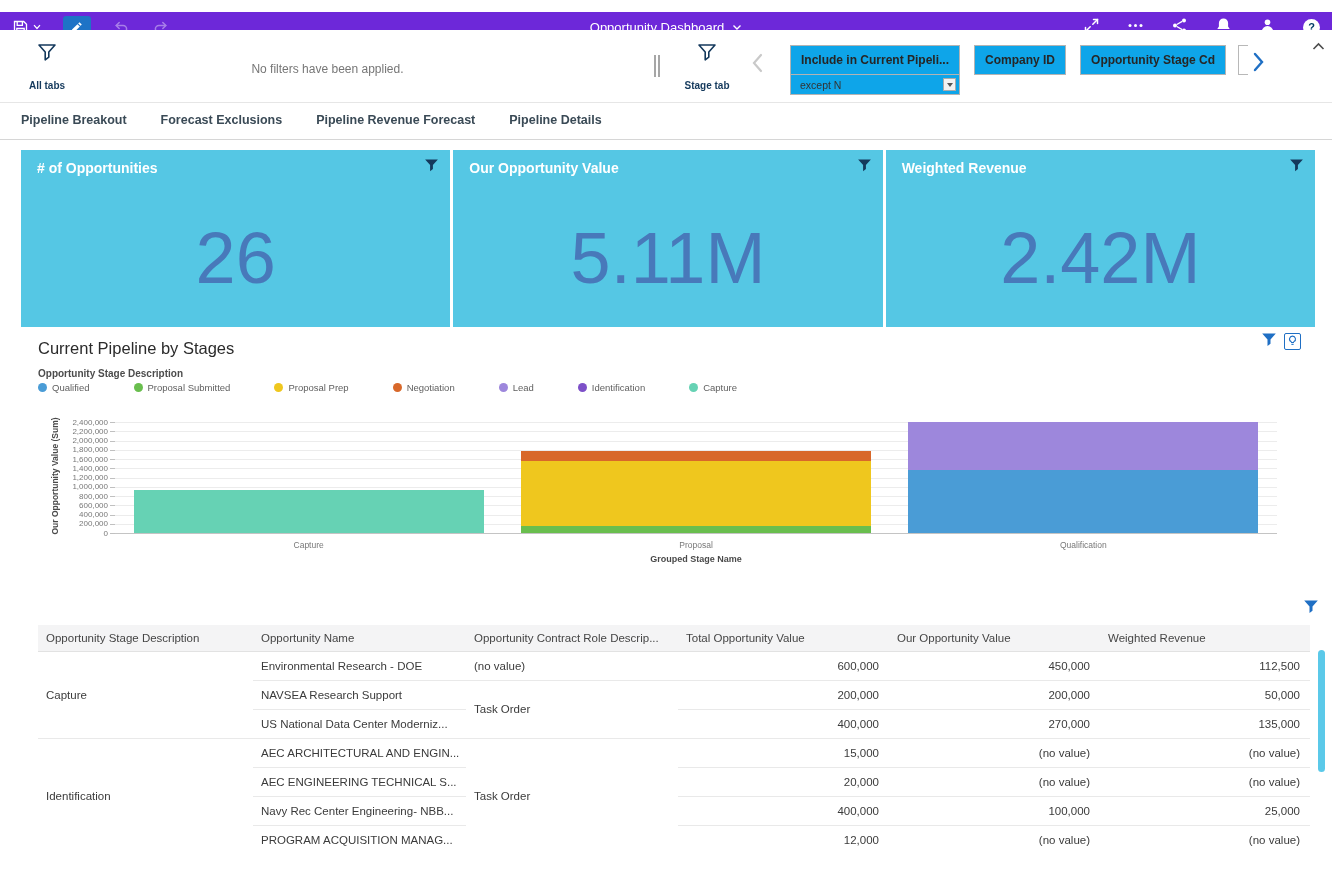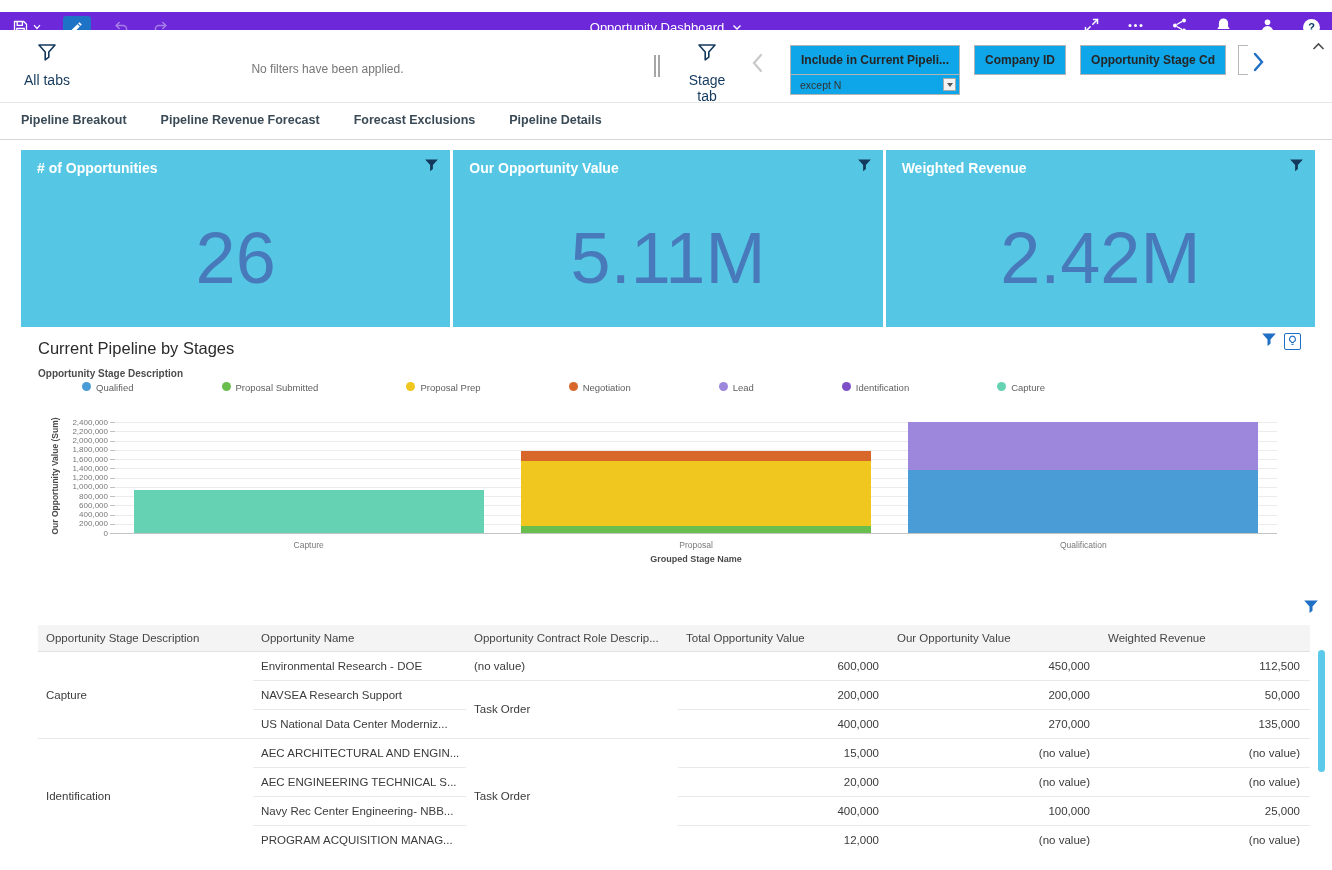--- a/index.html
+++ b/index.html
@@ -19,21 +19,21 @@
   .tb-center { position:absolute; left:0; right:0; top:0; height:30px; display:flex; align-items:center; justify-content:center; gap:8px; }
   .tb-title { font-size:13px; color:#fff; }
   .tb-right { position:absolute; right:12px; top:0; height:30px; display:flex; align-items:center; gap:27px; }
   .tb-ic { display:flex; align-items:center; justify-content:center; }
   .help-circle { width:17px; height:17px; border-radius:50%; background:#fff; color:#003b64; font-size:11px; font-weight:700; display:flex; align-items:center; justify-content:center; }
 
   
   .filterbar { position:absolute; left:0; top:30px; width:100%; height:73px; background:#fff; border-bottom:1px solid #e6e6e6; }
   .fb-alltabs { position:absolute; left:24px; top:13px; width:46px; text-align:center; }
   .fb-thistab { position:absolute; left:684px; top:13px; width:46px; text-align:center; }
-  .fb-label { font-size:14px; color:#14395c; margin-top:7px; }
+  .fb-label { font-size:10px; color:#14395c; margin-top:15px;font-weight:bold; }
   .fb-empty { position:absolute; left:0; top:32px; width:655px; text-align:center; font-size:12px; color:#767676; }
   .fb-splitter { position:absolute; left:654px; top:25px; display:flex; gap:2px; }
   .fb-splitter i { display:block; width:2px; height:22px; background:#a6a6a6; }
   .chip-scroll-left  { position:absolute; left:752px; top:23px; }
   .chip-scroll-right { position:absolute; left:1253px; top:22px; }
   .chips { position:absolute; left:790px; top:15px; display:flex; gap:14px; align-items:flex-start; }
   .chip { display:flex; flex-direction:column; border:1px solid #b3b3b3; background:#0ea5e9; }
   .chip-main { height:28px; line-height:28px; padding:0 10px; font-size:12px; font-weight:700; color:#262626; white-space:nowrap; }
   .chip-sub { height:20px; border-top:1px solid #b3b3b3; display:flex; align-items:center; justify-content:space-between; gap:24px; padding:0 3px 0 9px; font-size:10.5px; color:#333; }
   .dd-box { width:13px; height:13px; border:1px solid #ababab; background:#f2f2f2; display:flex; align-items:center; justify-content:center; }
@@ -54,21 +54,21 @@
   .kpi-funnel { position:absolute; right:11px; top:8px; }
   .kpi-value { position:absolute; left:0; right:0; top:44px; bottom:6px; display:flex; align-items:center; justify-content:center; font-size:72px; font-weight:300; color:#4879ba; }
 
   
   .chart-panel { position:absolute; left:0; top:330px; width:1332px; height:262px; background:#fff; }
   .chart-title { position:absolute; left:38px; top:9px; font-size:16.5px; font-weight:400; color:#2b2b2b; }
   .chart-actions { position:absolute; right:31px; top:2px; display:flex; gap:7px; align-items:center; }
   .insight-btn { width:17px; height:17px; border:1.5px solid #1f6fc4; border-radius:2px; display:flex; align-items:center; justify-content:center; background:#fff; }
   .legend-title { position:absolute; left:38px; top:38px; font-size:10px; font-weight:700; color:#4c4c4c; }
   .legend { position:absolute; left:38px; top:52px; display:flex; gap:44px; align-items:center; }
-  .lg-item { display:flex; gap:5px; cursor:pointer;margin-left:44px; }
+  .lg-item { display:flex; align-items:center; gap:5px; cursor:pointer; }
   .lg-dot { width:9px; height:9px; border-radius:50%; flex:none; }
   .lg-label { font-size:9.5px; color:#5f5f5f; white-space:nowrap; }
   .gridline { position:absolute; left:115px; width:1162px; height:1px; background:#ececec; }
   .gridline.zero { background:#c4c4c4; }
   .ytickmark { position:absolute; left:110px; width:5px; height:1px; background:#c0c0c0; }
   .ytick { position:absolute; left:36px; width:72px; text-align:right; font-size:8px; line-height:9px; color:#787878; }
   .yaxis-title { position:absolute; left:-47px; top:141px; width:204px; text-align:center; transform:rotate(-90deg); font-size:8.5px; font-weight:700; color:#4a4a4a; }
   .bar-seg { position:absolute; }
   .xlabel { position:absolute; width:120px; text-align:center; font-size:8.5px; color:#787878; }
   .xaxis-title { position:absolute; left:596px; top:224px; width:200px; text-align:center; font-size:9px; font-weight:700; color:#4a4a4a; }
@@ -261,22 +261,22 @@
       <span>
         <svg width="13" height="9" viewBox="0 0 13 9" fill="none" stroke="#4d4d4d" stroke-width="1.6">
             <path d="M1.5 7 L6.5 2 L11.5 7"></path>
           </svg>
       </span>
     </button>
   </section>
 
   <nav class="tabbar">
       <div class="tab">Pipeline Breakout</div>
+      <div class="tab">Forecast Exclusions</div>
       <div class="tab">Pipeline Revenue Forecast</div>
-      <div class="tab">Forecast Exclusions</div>
       <div class="tab">Pipeline Details</div>
     </nav>
 
   <section class="kpis">
       <div class="kpi">
         <div class="kpi-title"># of Opportunities</div>
         <span class="kpi-funnel"><svg width="15" height="15" viewBox="0 0 16 16">
             <path d="M1.2 1.5 h13.6 L9.5 7.4 v4.3 L6.5 14 V7.4 z" fill="#14395c"></path>
           </svg></span>
         <div class="kpi-value">26</div>

